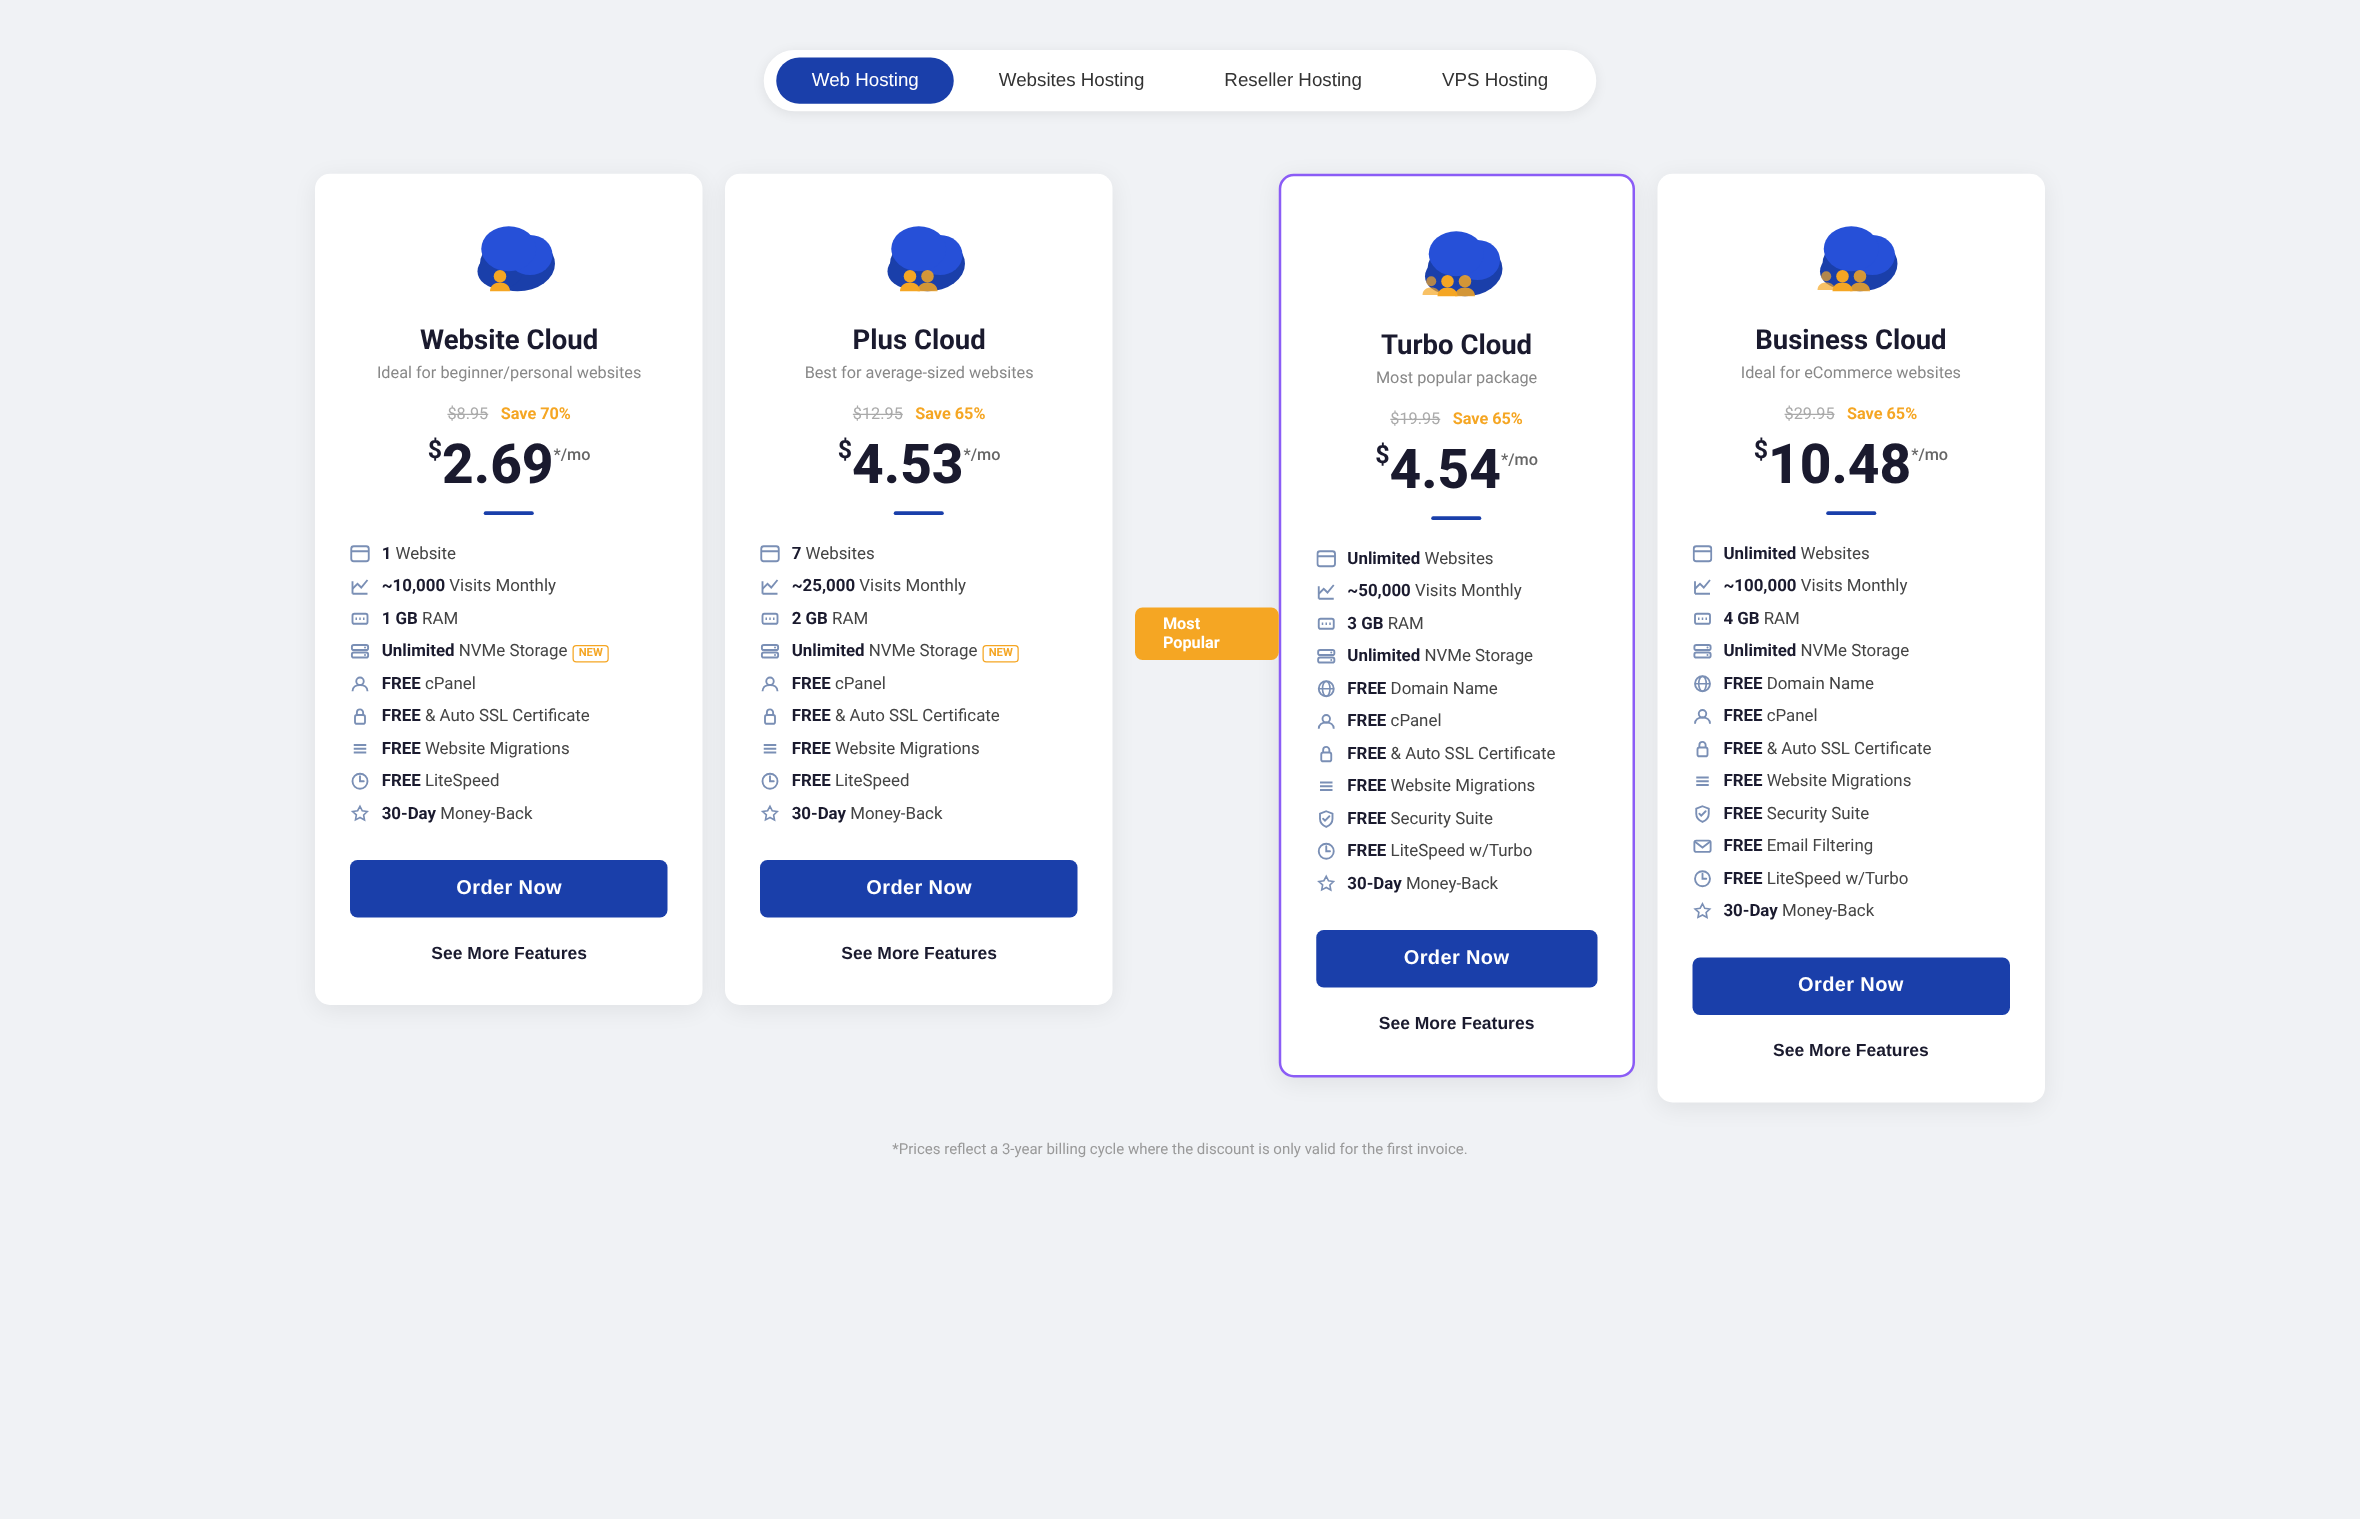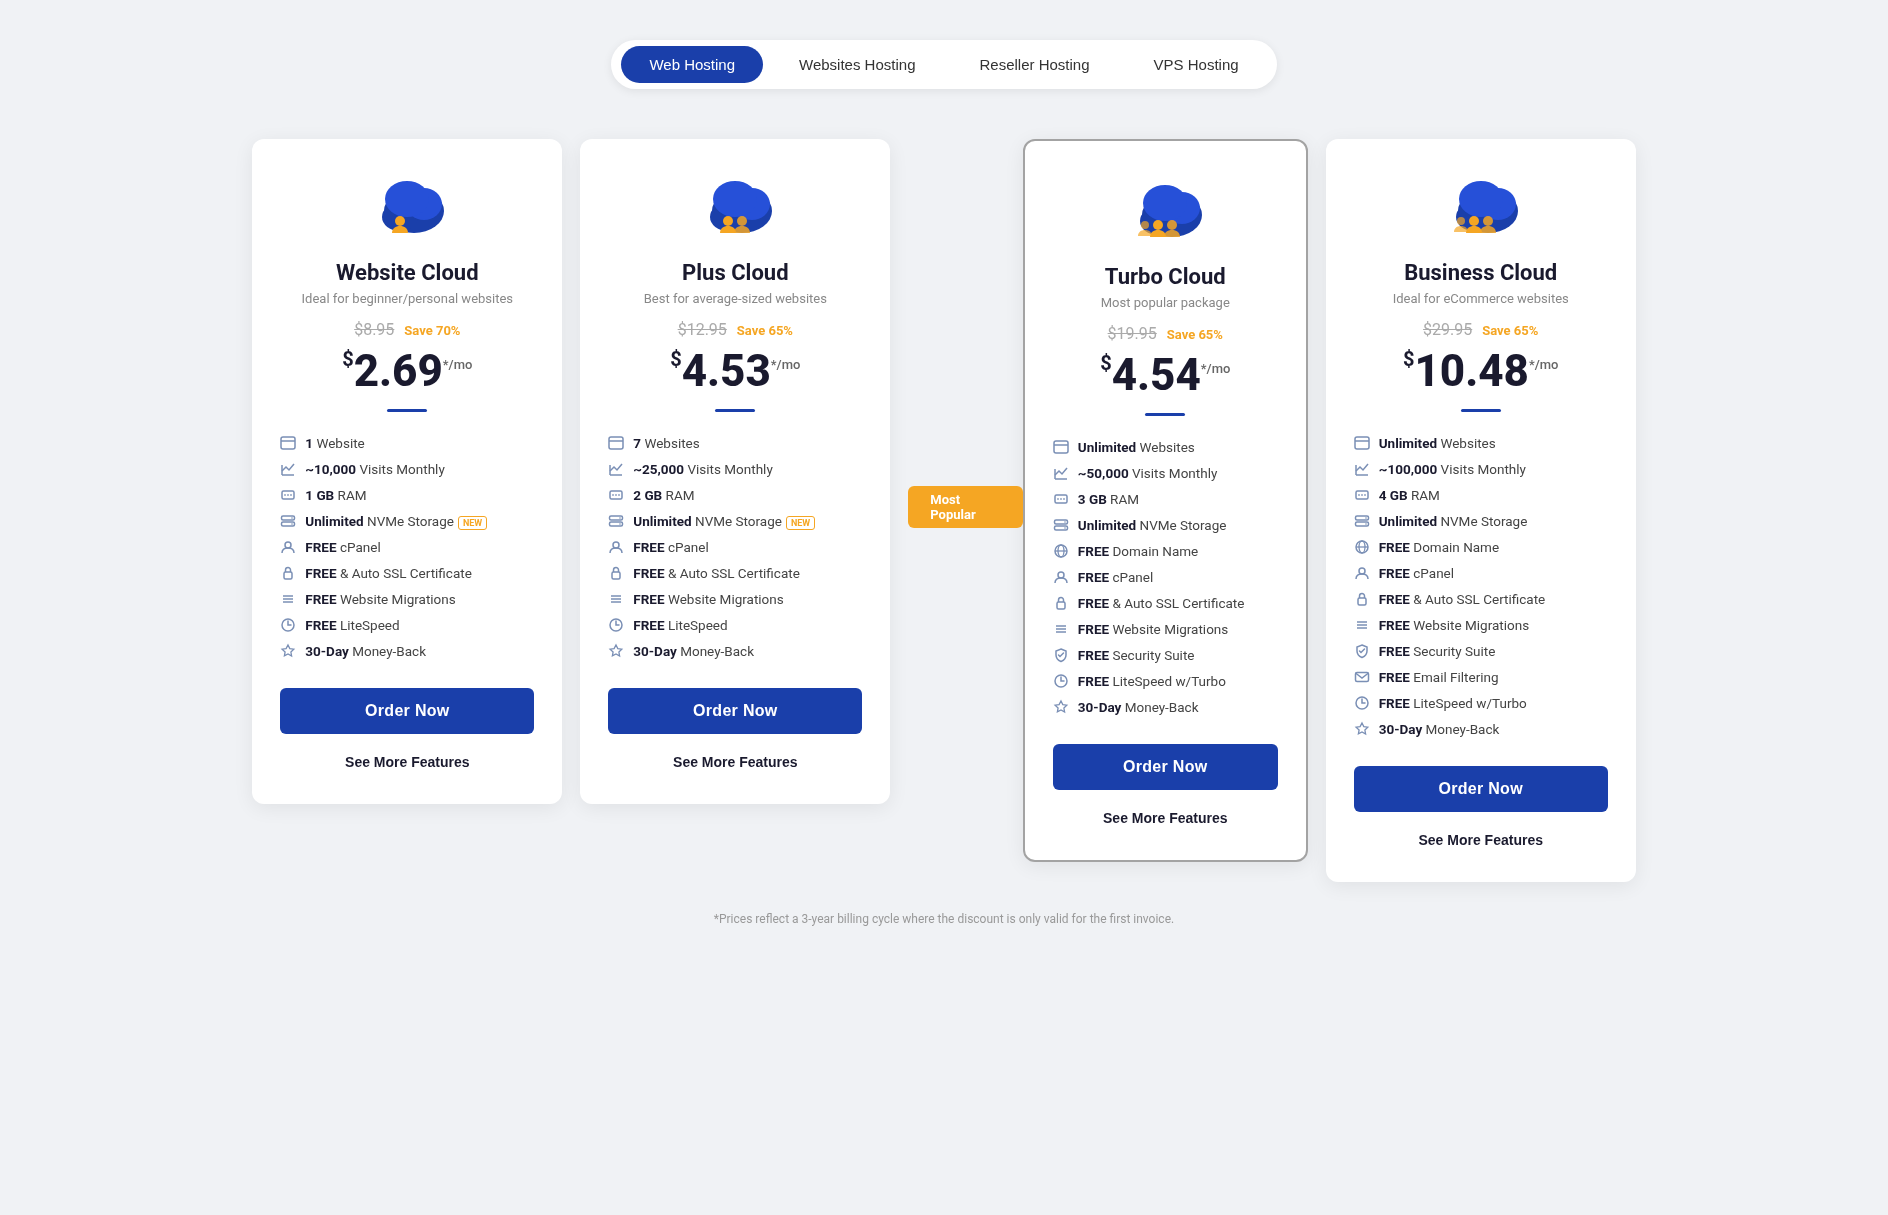--- a/index.html
+++ b/index.html
@@ -75,21 +75,21 @@
       border-radius: 12px;
       padding: 30px 28px;
       width: 310px;
       box-shadow: 0 4px 20px rgba(0,0,0,0.07);
       display: flex;
       flex-direction: column;
       align-items: center;
       position: relative;
     }
     .card.popular {
-      border: 2px solid #a3a3a3;
+      border: 2px solid #8b5cf6;
       padding-top: 32px;
       justify-content: center;
     }
 
     
     .cloud-icon {
       width: 90px;
       height: 75px;
       margin-bottom: 16px;
     }
@@ -103,21 +103,21 @@
     }
     .plan-desc {
       font-size: 13px;
       color: #888;
       margin-bottom: 14px;
       text-align: center;
     }
 
     
     .pricing-original {
-      font-size: 16px;
+      font-size: 13px;
       color: #aaa;
       text-decoration: line-through;
       display: inline;
     }
     .pricing-save {
       font-size: 13px;
       color: #f5a623;
       font-weight: 700;
       display: inline;
       margin-left: 6px;

